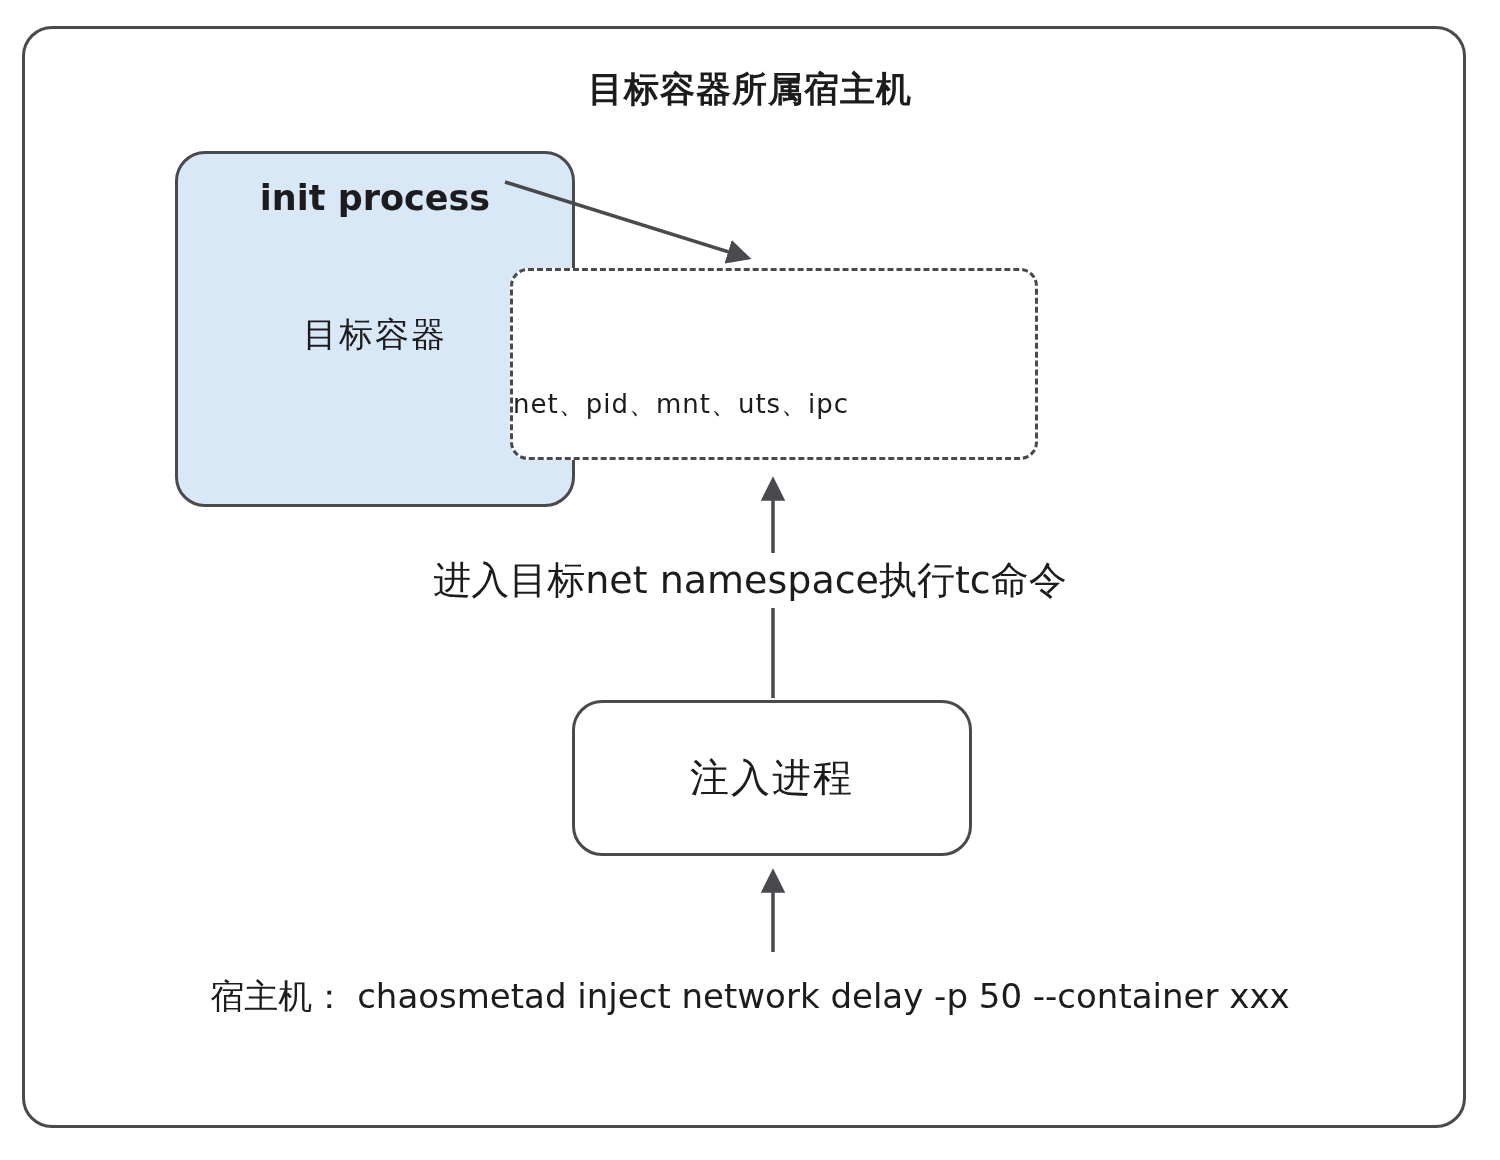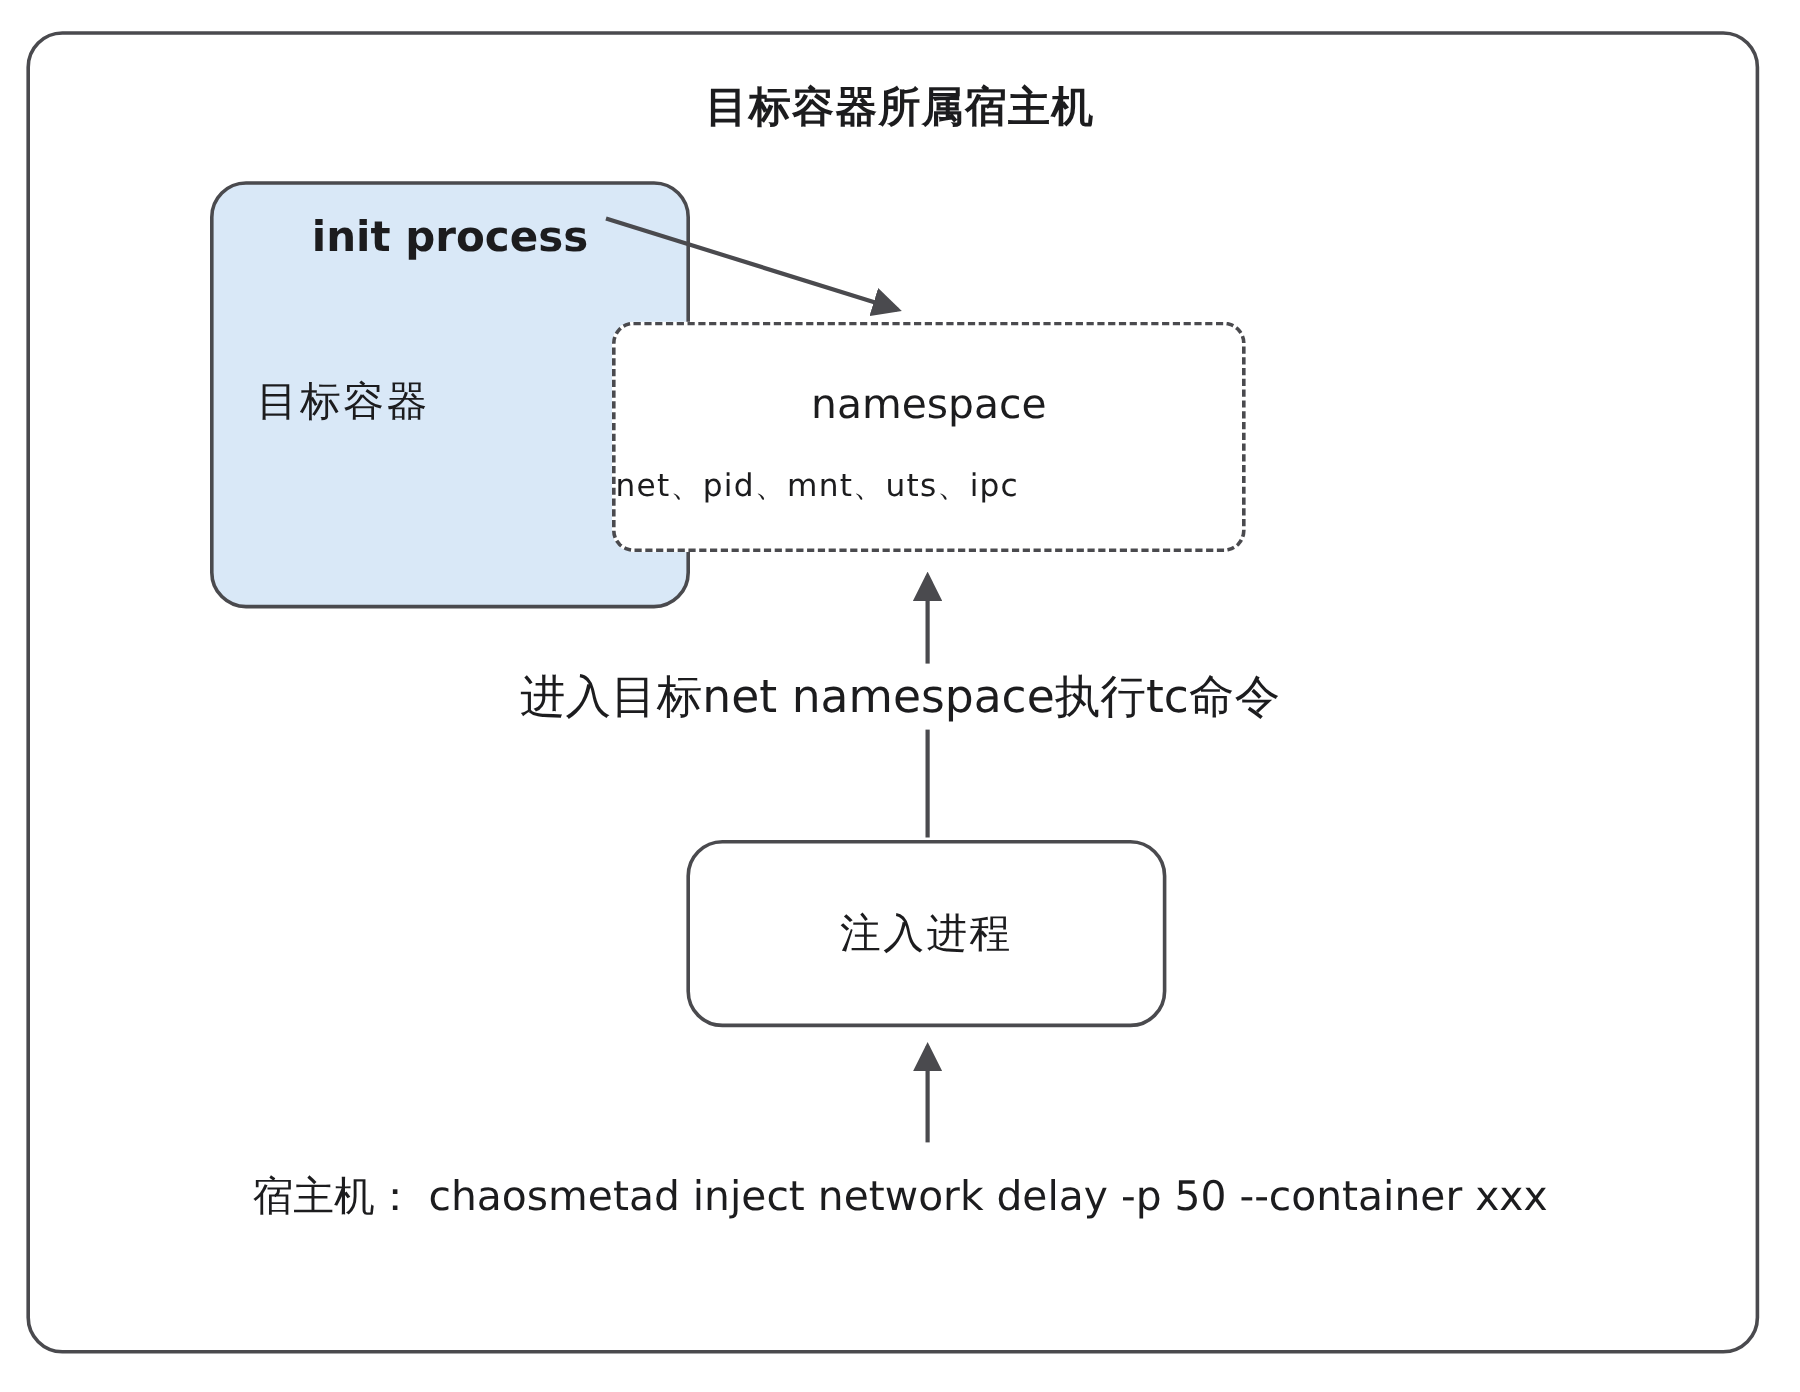--- a/index.html
+++ b/index.html
@@ -58,24 +58,23 @@
     width: 100%;
     text-align: center;
     font-size: 35px;
     font-weight: 700;
   }
   .container-label {
     position: absolute;
     left: 0;
     top: 158px;
     width: 100%;
-    text-align: left;
+    text-align: center;
     font-size: 34px;
     letter-spacing: 2px;
-    margin-left: 36px;
   }
   .namespace-box {
     position: absolute;
     left: 510px;
     top: 268px;
     width: 528px;
     height: 192px;
     background: #ffffff;
     border: 3px dashed #4a4a4e;
     border-radius: 18px;
@@ -131,21 +130,21 @@
     background: #ffffff;
     border: 3px solid #4a4a4e;
     border-radius: 30px;
     box-sizing: border-box;
     z-index: 3;
     display: flex;
     align-items: center;
     justify-content: center;
   }
   .inject-label {
-    font-size: 34px;
+    font-size: 39px;
     letter-spacing: 2px;
   }
   .bottom-command {
     position: absolute;
     left: 0;
     top: 974px;
     width: 100%;
     text-align: center;
     font-size: 34px;
     z-index: 2;
@@ -160,21 +159,20 @@
   <div class="outer-box"></div>
 
   <div class="diagram-title">目标容器所属宿主机</div>
 
   <div class="container-box">
     <div class="init-process-label">init process</div>
     <div class="container-label">目标容器</div>
   </div>
 
   <div class="namespace-box">
-    <div class="namespace-title">namespace</div>
     <div class="namespace-items">net、pid、mnt、uts、ipc</div>
   </div>
 
   <svg class="arrows-layer" viewBox="0 0 1500 1160" xmlns="http://www.w3.org/2000/svg">
     <defs>
       <marker id="arrowhead" viewBox="0 0 10 10" refX="8.5" refY="5" markerWidth="7" markerHeight="7" orient="auto-start-reverse">
         <path d="M0,0 L10,5 L0,10 z" fill="#4a4a4e"></path>
       </marker>
     </defs>
     <line x1="505" y1="182" x2="748" y2="258" stroke="#4a4a4e" stroke-width="3.5" marker-end="url(#arrowhead)"></line>

